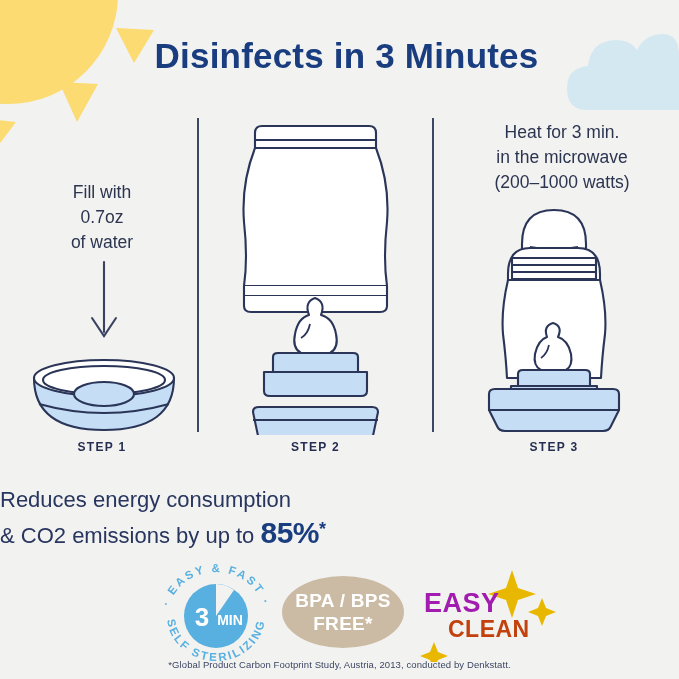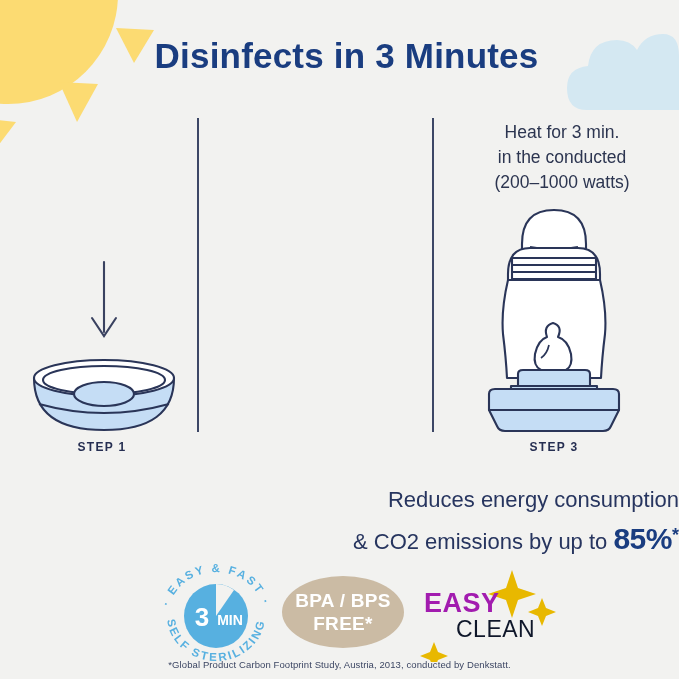--- a/index.html
+++ b/index.html
@@ -56,24 +56,24 @@
   }
 
   .art{position:absolute;left:0;right:0;}
   .art1{top:150px;}
   .art2{top:0px;}
   .art3{top:88px;}
 
   
   .claim{
     position:absolute;top:485px;left:0;right:0;
-    text-align:right;color:#27355f;
+    text-align:left;color:#27355f;
   }
   .claim .l1{font-size:22px;line-height:30px;}
-  .claim .l2{font-size:22px;line-height:40px;padding-left:48px;}
+  .claim .l2{font-size:22px;line-height:28px;}
   .claim .big{font-size:30px;font-weight:bold;color:#1a3d80;letter-spacing:-.5px;}
   .claim .star{font-size:18px;font-weight:bold;color:#1a3d80;vertical-align:super;}
 
   
   .badges{position:absolute;top:562px;left:0;right:0;height:95px;}
   .badge{position:absolute;}
   .b-3min{left:152px;top:0px;width:128px;height:100px;}
   .b-bpa{left:282px;top:14px;width:122px;height:72px;}
   .b-clean{left:420px;top:2px;width:140px;height:98px;}
 
@@ -87,22 +87,22 @@
     color:#ffffff;font-weight:bold;font-size:19px;line-height:23px;
     letter-spacing:.3px;text-align:right;
   }
 
   .clean-text{position:absolute;left:4px;top:26px;}
   .clean-text .e{
     color:#a21caf;font-weight:bold;font-size:27px;line-height:26px;
     letter-spacing:.5px;display:block;
   }
   .clean-text .c{
-    color:#0f172a;font-weight:normal;font-size:23px;line-height:26px;
-    letter-spacing:.5px;display:block;margin-left:32px;
+    color:#c2410c;font-weight:bold;font-size:23px;line-height:26px;
+    letter-spacing:.5px;display:block;margin-left:24px;
   }
 
   
   .footnote{
     position:absolute;top:659px;left:0;right:0;
     text-align:center;color:#3c4663;
     font-size:9.5px;letter-spacing:.1px;
   }
 </style>
 </head>
@@ -125,45 +125,75 @@
       <path d="M20 86 Q0 86 0 64 Q0 44 21 42 Q24 16 50 16 Q63 16 70 26 Q78 10 96 10 Q112 10 112 32 L112 86 Z" fill="#d4e8f2"></path>
     </svg>
   </div>
 
   <div class="title">Disinfects in 3 Minutes</div>
 
   <div class="divider d1"></div>
   <div class="divider d2"></div>
 
   <div class="col col1">
+    <div class="caption cap1">
+      <div>Fill with</div>
+      <div>0.7oz</div>
+      <div>of water</div>
+    </div>
     <div class="art art1">
       <svg viewBox="0 0 188 185" width="188" height="185">
 
         <g stroke="#3a4260" stroke-width="2.1" fill="none" stroke-linecap="round">
           <line x1="96" y1="2" x2="96" y2="72"></line>
           <path d="M84 58 L96 76 L108 58"></path>
         </g>
 
         <g stroke="#2a3558" stroke-width="2.1" fill="none" stroke-linejoin="round">
           <path d="M26 118 Q26 170 96 170 Q166 170 166 118 Z" fill="#c5ddf5"></path>
           <ellipse cx="96" cy="118" rx="70" ry="18" fill="#ffffff"></ellipse>
           <ellipse cx="96" cy="120" rx="61" ry="14" fill="#ffffff"></ellipse>
           <ellipse cx="96" cy="134" rx="30" ry="12" fill="#c5ddf5"></ellipse>
           <path d="M31 144 Q96 162 161 144" fill="none"></path>
         </g>
       </svg>
     </div>
     <div class="steplabel">STEP 1</div>
   </div>
 
+  <div class="col col2">
+    <div class="art art2">
+      <svg viewBox="0 0 231 325" width="231" height="325">
+        <g stroke="#2a3558" stroke-width="2.1" fill="none" stroke-linejoin="round">
+
+          <path d="M55 23 Q55 16 62 16 L169 16 Q176 16 176 23 L176 30 L55 30 Z" fill="#ffffff"></path>
+          <path d="M55 30 L176 30 L176 38 L55 38 Z" fill="#ffffff"></path>
+          <path d="M55 38 Q41 74 44 112 Q48 148 44 176 L187 176 Q183 148 187 112 Q190 74 176 38 Z" fill="#ffffff"></path>
+          <line x1="44" y1="176" x2="187" y2="176"></line>
+          <path d="M44 176 L44 186 L187 186 L187 176" fill="#ffffff"></path>
+          <path d="M44 186 L44 196 Q44 202 51 202 L180 202 Q187 202 187 196 L187 186" fill="#ffffff"></path>
+
+          <path d="M101 243 Q92 238 95 224 Q98 208 109 205 Q104 192 115 188 Q126 192 121 205 Q133 208 136 224 Q139 238 130 243 Z" fill="#ffffff"></path>
+          <path d="M101 228 Q108 224 110 214" fill="none" stroke-width="1.8"></path>
+
+          <path d="M73 247 Q73 243 78 243 L153 243 Q158 243 158 247 L158 262 L73 262 Z" fill="#c5ddf5"></path>
+          <path d="M64 262 L167 262 L167 281 Q167 286 161 286 L70 286 Q64 286 64 281 Z" fill="#c5ddf5"></path>
+
+          <path d="M53 302 Q53 297 59 297 L172 297 Q178 297 178 302 L170 340 Q169 346 162 346 L69 346 Q62 346 61 340 Z" fill="#c5ddf5"></path>
+          <line x1="53" y1="310" x2="178" y2="310"></line>
+        </g>
+      </svg>
+    </div>
+    <div class="steplabel">STEP 2</div>
+  </div>
 
   <div class="col col3">
     <div class="caption cap3">
       <div>Heat for 3 min.</div>
-      <div>in the conducted</div>
+      <div>in the microwave</div>
       <div>(200–1000 watts)</div>
     </div>
     <div class="art art3">
       <svg viewBox="0 0 240 240" width="240" height="240">
         <g stroke="#2a3558" stroke-width="2.1" fill="none" stroke-linejoin="round">
 
           <path d="M88 46 Q88 12 120 12 Q152 12 152 46 Q152 52 152 54 L88 54 Z" fill="#ffffff"></path>
           <path d="M96 49 Q120 54 144 49" stroke-width="1.8"></path>
 
           <path d="M74 76 Q74 50 96 50 L144 50 Q166 50 166 76 L166 82 L74 82 Z" fill="#ffffff"></path>

